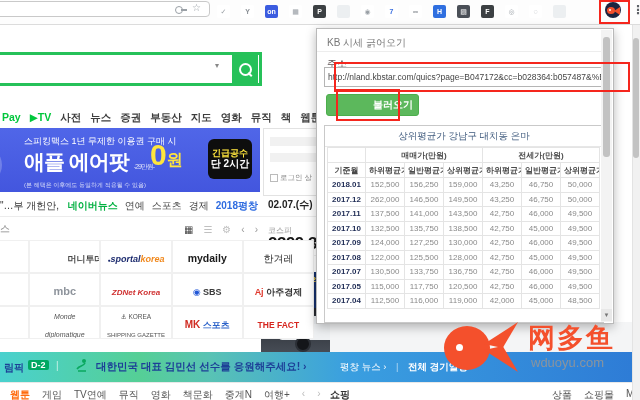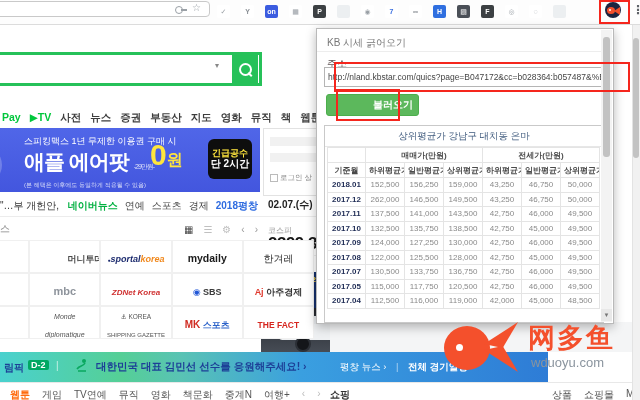--- a/index.html
+++ b/index.html
@@ -66,21 +66,21 @@
   #car-ad{left:261px;top:308px;width:171px;height:45px;background:linear-gradient(180deg,#23262c,#474d56);overflow:hidden;}
   .car-body{position:absolute;left:18px;top:16px;width:120px;height:16px;background:#eef0f2;border-radius:8px 14px 4px 4px;}
   .car-top{position:absolute;left:40px;top:8px;width:58px;height:12px;background:#e6e9ec;border-radius:10px 16px 0 0;}
   .car-wheel{position:absolute;top:28px;width:12px;height:12px;border-radius:50%;background:#14161a;border:2px solid #2c3037;}
   
   #ns-header{left:0;top:222px;width:258px;display:flex;align-items:center;font-size:10px;color:#888;}
   #ns-icons{margin-left:auto;display:flex;gap:10px;align-items:center;color:#c0c0c0;font-size:10px;}
   #press-grid{left:-42px;top:240px;width:356px;display:grid;grid-template-columns:repeat(5,1fr);}
   .press-cell{height:31px;border:0.5px solid #f0f0f0;display:flex;flex-direction:column;align-items:center;justify-content:center;text-align:center;line-height:1.1;overflow:hidden;white-space:nowrap;background:#fff;}
   
-  #oly-strip{left:0;top:352px;width:548px;height:30px;background:linear-gradient(90deg,#4ad1ce 0%,#55cf96 22%,#59c3b4 33%,#3a9fe0 55%,#2e7cd6 100%);overflow:hidden;}
+  #oly-strip{left:0;top:352px;width:632px;height:30px;background:linear-gradient(90deg,#4ad1ce 0%,#55cf96 22%,#59c3b4 33%,#3a9fe0 55%,#2e7cd6 100%);overflow:hidden;}
   .oly-frag{position:absolute;left:4px;top:9px;font-size:10px;font-weight:bold;color:#1d3f97;}
   .oly-badge{position:absolute;left:28px;top:8px;background:#00a862;color:#fff;font-size:9px;font-weight:bold;padding:0 3px;border-radius:2px;}
   .oly-sep{position:absolute;left:56px;top:8px;color:rgba(255,255,255,.7);font-size:10px;}
   .oly-msg{position:absolute;left:96px;top:8px;font-size:10.5px;font-weight:bold;color:#1d3f97;}
   .oly-link1{position:absolute;left:340px;top:9px;font-size:9.5px;color:#fff;}
   .oly-sep2{position:absolute;left:396px;top:9px;font-size:9.5px;color:rgba(255,255,255,.6);}
   .oly-link2{position:absolute;left:408px;top:9px;font-size:9.5px;font-weight:bold;color:#fff;}
   
   #tabbar{left:0;top:382px;width:640px;height:18px;background:#fff;border-top:1px solid #e8e8e8;}
   #bottom-tabs{position:absolute;left:10px;top:5px;display:flex;gap:12px;font-size:10px;color:#555;white-space:nowrap;}

